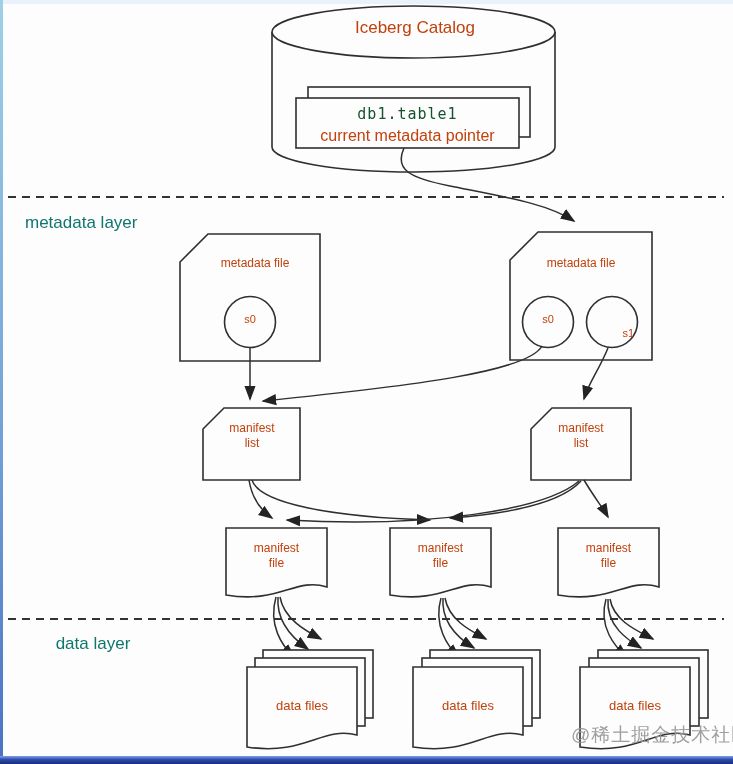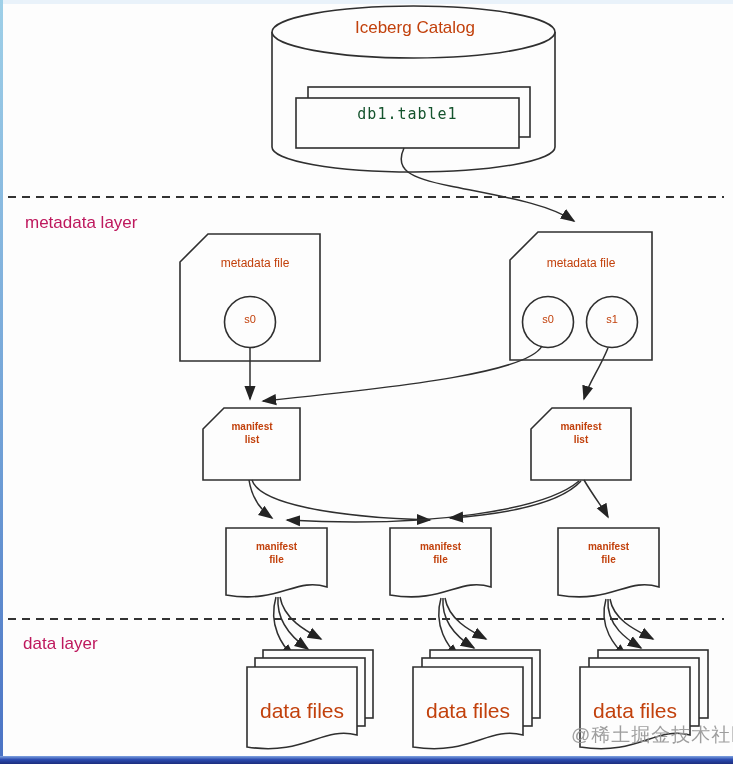--- a/index.html
+++ b/index.html
@@ -11,37 +11,37 @@
   .left-frame{position:absolute;left:0;top:0;width:3px;height:764px;
     background:linear-gradient(180deg,#9fd0e8,#6f9fd6 60%,#4a72c4);}
   .bottom-bar{position:absolute;left:0;bottom:0;width:733px;height:8px;
     background:linear-gradient(180deg,#7fa3e0,#2b4bb0 45%,#1c2d7d);}
   svg.diagram{position:absolute;left:0;top:0;}
   .lbl{position:absolute;color:#c2410c;text-align:center;line-height:1.25;}
   .catalog-title{left:320px;top:17px;width:190px;font-size:17px;}
   .db-table{left:296px;top:105px;width:223px;font-size:15px;
     font-family:"DejaVu Sans Mono",monospace;color:#14532d;letter-spacing:1px;}
   .pointer-lbl{left:296px;top:126px;width:223px;font-size:16px;}
-  .layer-lbl{font-size:17px;text-align:left;color:#be185d;}
+  .layer-lbl{font-size:17px;text-align:left;color:#0f766e;}
   .meta-layer{left:25px;top:212px;width:160px;}
-  .data-layer{left:23px;top:633px;width:140px;}
+  .data-layer{left:23px;top:633px;width:140px;text-align:center;}
   .mfile-lbl{width:132px;font-size:12px;}
   .mfile-l{left:189px;top:256px;}
   .mfile-r{left:515px;top:256px;}
   .snap{width:44px;font-size:11px;}
   .s0l{left:228px;top:313px;}
   .s0r{left:526px;top:313px;}
-  .s1r{left:590px;top:313px;}
-  .two-line{font-size:10px;font-weight:bold;}
+  .s1r{left:590px;top:327px;text-align:right;}
+  .two-line{font-size:12px;}
   .mlist-l{left:204px;top:421px;width:96px;}
   .mlist-r{left:533px;top:421px;width:96px;}
   .manf-l{left:226px;top:541px;width:101px;}
   .manf-m{left:390px;top:541px;width:101px;}
   .manf-r{left:558px;top:541px;width:101px;}
-  .dfiles{font-size:21px;width:110px;}
+  .dfiles{font-size:13px;width:110px;}
   .df-l{left:247px;top:698px;}
   .df-m{left:413px;top:698px;}
   .df-r{left:580px;top:698px;}
   .watermark{position:absolute;left:571px;top:722px;width:162px;
     font-size:19px;color:rgba(148,148,148,.9);letter-spacing:1px;white-space:nowrap;}
 </style>
 </head>
 <body>
 
 <div id="app">
@@ -124,20 +124,21 @@
     </g>
     <g fill="#fdfdfd" stroke="#2f2f2f" stroke-width="1.6">
       <rect x="598" y="650" width="110" height="68"></rect>
       <rect x="589" y="658" width="110" height="68"></rect>
       <path d="M 580 667 H 690 V 735 C 655 726, 638 756, 580 747 Z"></path>
     </g>
   </svg>
 
   <div class="lbl catalog-title">Iceberg Catalog</div>
   <div class="lbl db-table">db1.table1</div>
+  <div class="lbl pointer-lbl">current metadata pointer</div>
 
   <div class="lbl layer-lbl meta-layer">metadata layer</div>
   <div class="lbl layer-lbl data-layer">data layer</div>
 
   <div class="lbl mfile-lbl mfile-l">metadata file</div>
   <div class="lbl mfile-lbl mfile-r">metadata file</div>
 
   <div class="lbl snap s0l">s0</div>
   <div class="lbl snap s0r">s0</div>
   <div class="lbl snap s1r">s1</div>

